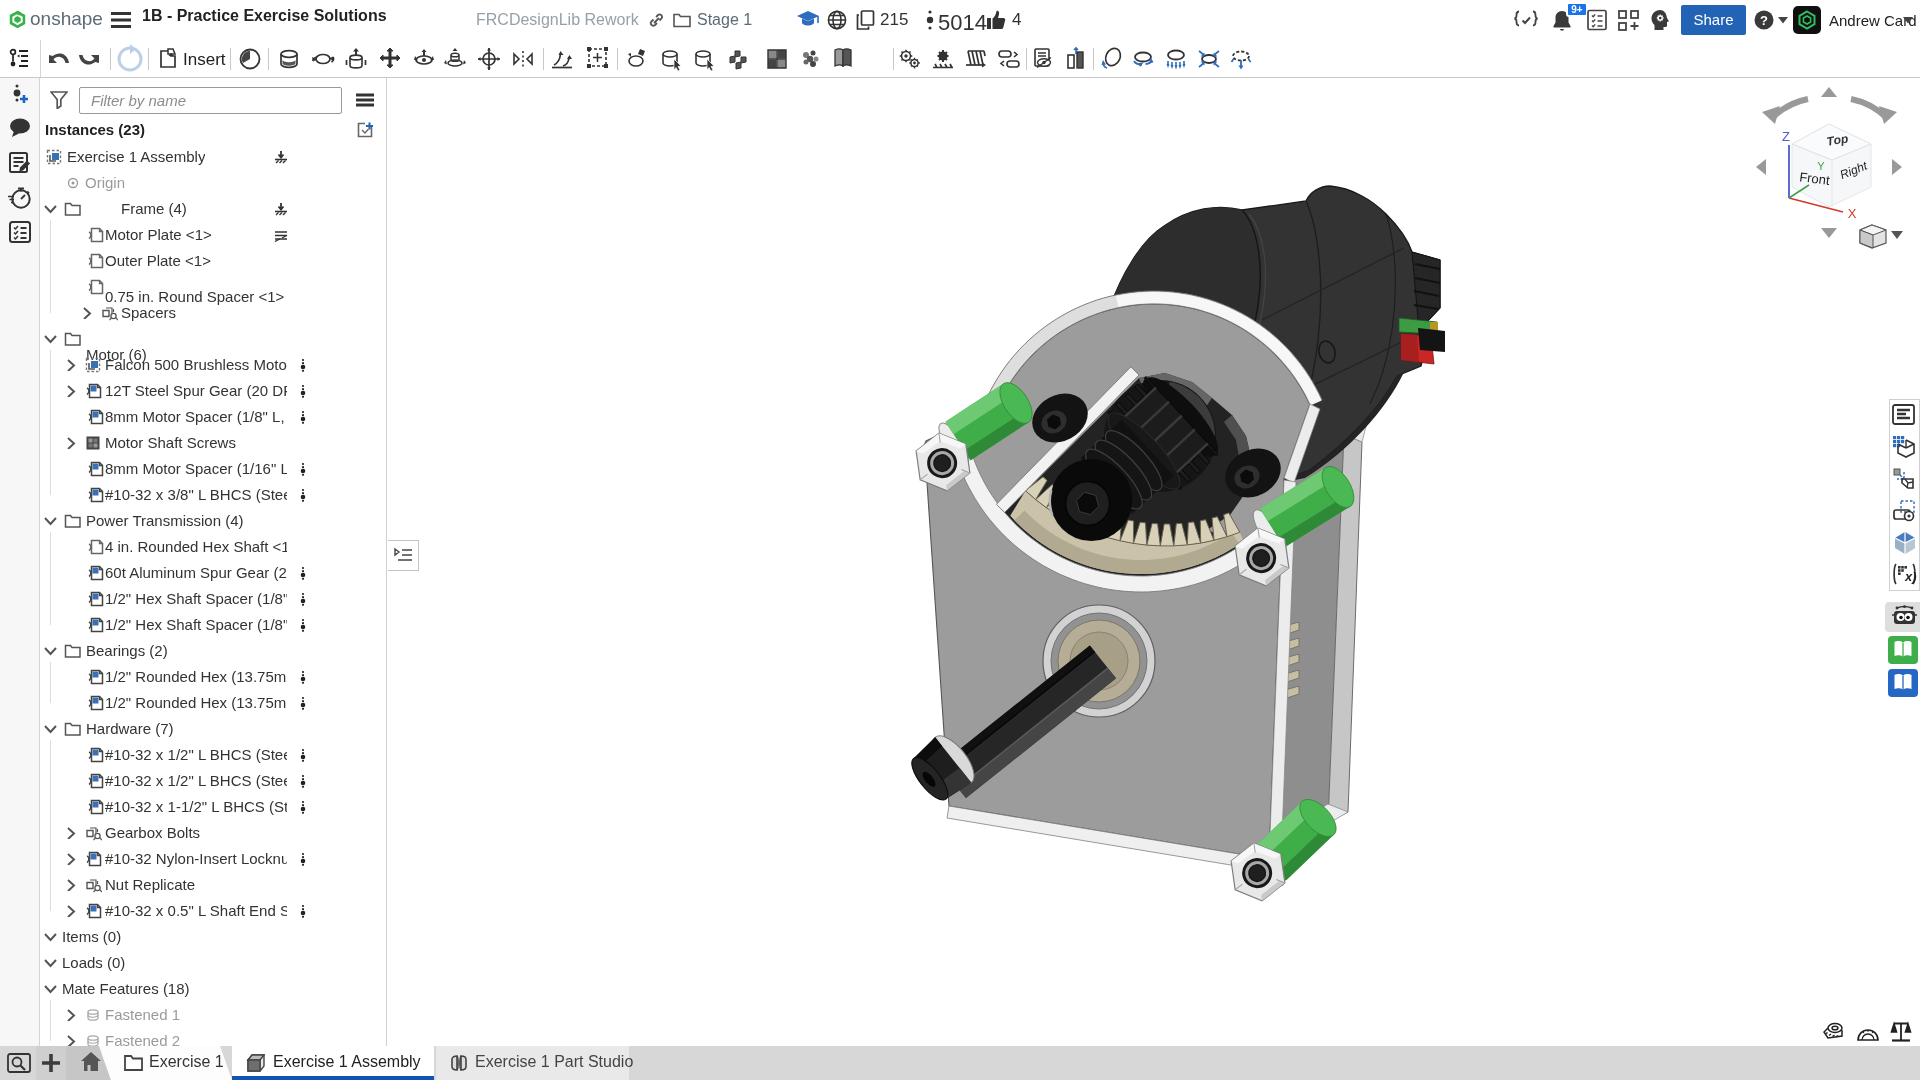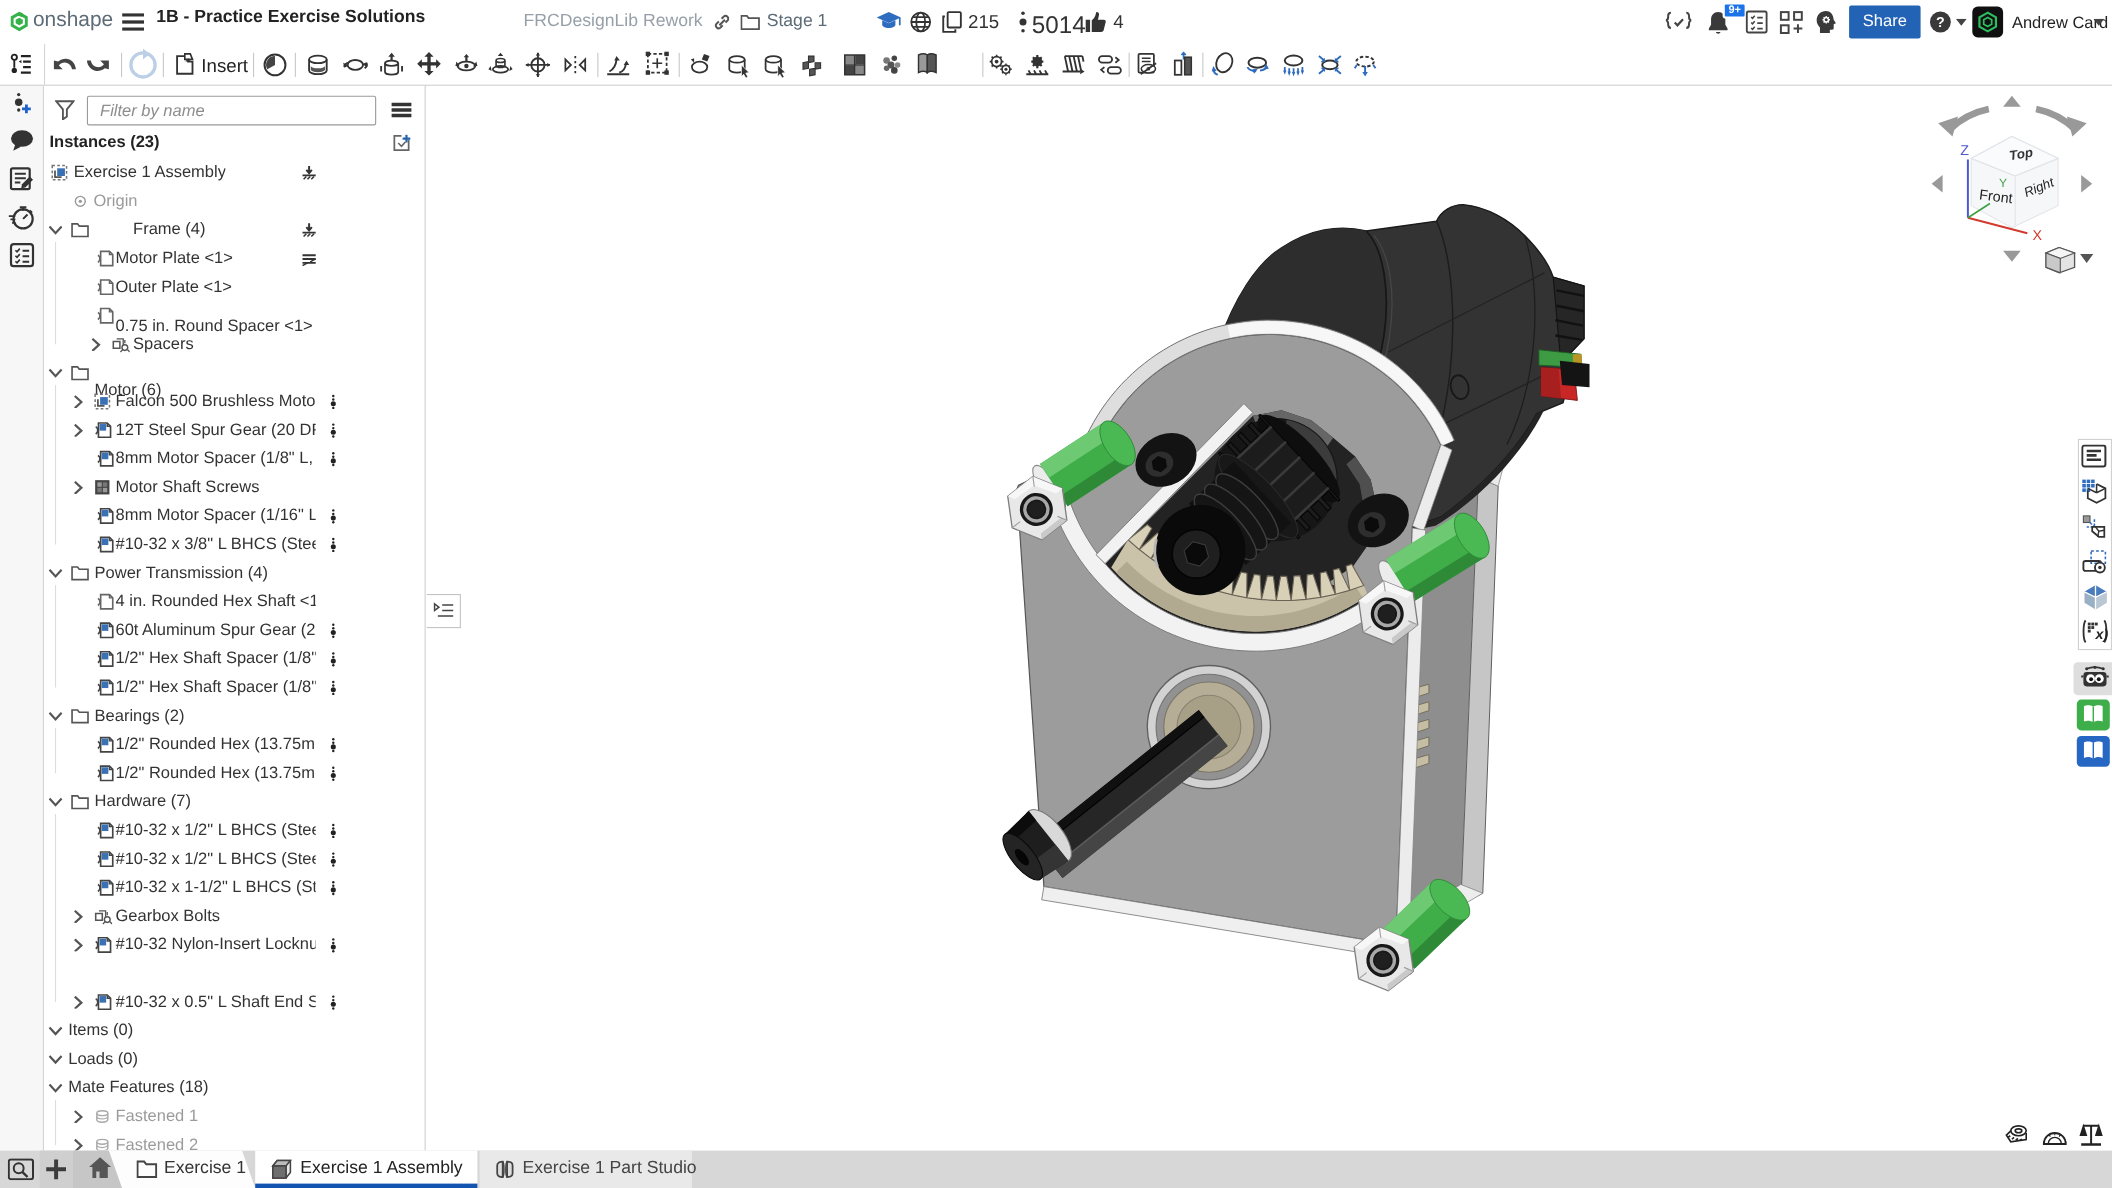--- a/index.html
+++ b/index.html
@@ -724,20 +724,29 @@
         <svg style="position:absolute;left:25px;top:7px" width="13" height="12" viewBox="0 0 13 12">
           <use href="#t-chevr"></use>
         </svg>
         <svg style="position:absolute;left:45px;top:5px" width="17" height="16" viewBox="0 0 17 16">
           <use href="#t-bpart"></use>
         </svg>
         <span style="position:absolute;left:65px;top:4px;max-width:182px;overflow:hidden;display:inline-block;">#10-32 Nylon-Insert Locknut ...</span>
         <svg style="position:absolute;left:258px;top:6px" width="10" height="15" viewBox="0 0 10 15">
           <use href="#t-dots"></use>
         </svg>
+      </div>
+      <div class="row" style="top:728px;left:0;width:347px;">
+        <svg style="position:absolute;left:25px;top:7px" width="13" height="12" viewBox="0 0 13 12">
+          <use href="#t-chevr"></use>
+        </svg>
+        <svg style="position:absolute;left:45px;top:5px" width="17" height="16" viewBox="0 0 17 16">
+          <use href="#t-rep"></use>
+        </svg>
+        <span style="position:absolute;left:65px;top:4px;max-width:182px;overflow:hidden;display:inline-block;">Nut Replicate</span>
       </div>
       <div class="row" style="top:754px;left:0;width:347px;">
         <svg style="position:absolute;left:25px;top:7px" width="13" height="12" viewBox="0 0 13 12">
           <use href="#t-chevr"></use>
         </svg>
         <svg style="position:absolute;left:45px;top:5px" width="17" height="16" viewBox="0 0 17 16">
           <use href="#t-bpart"></use>
         </svg>
         <span style="position:absolute;left:65px;top:4px;max-width:182px;overflow:hidden;display:inline-block;">#10-32 x 0.5" L Shaft End Scr...</span>
         <svg style="position:absolute;left:258px;top:6px" width="10" height="15" viewBox="0 0 10 15">

